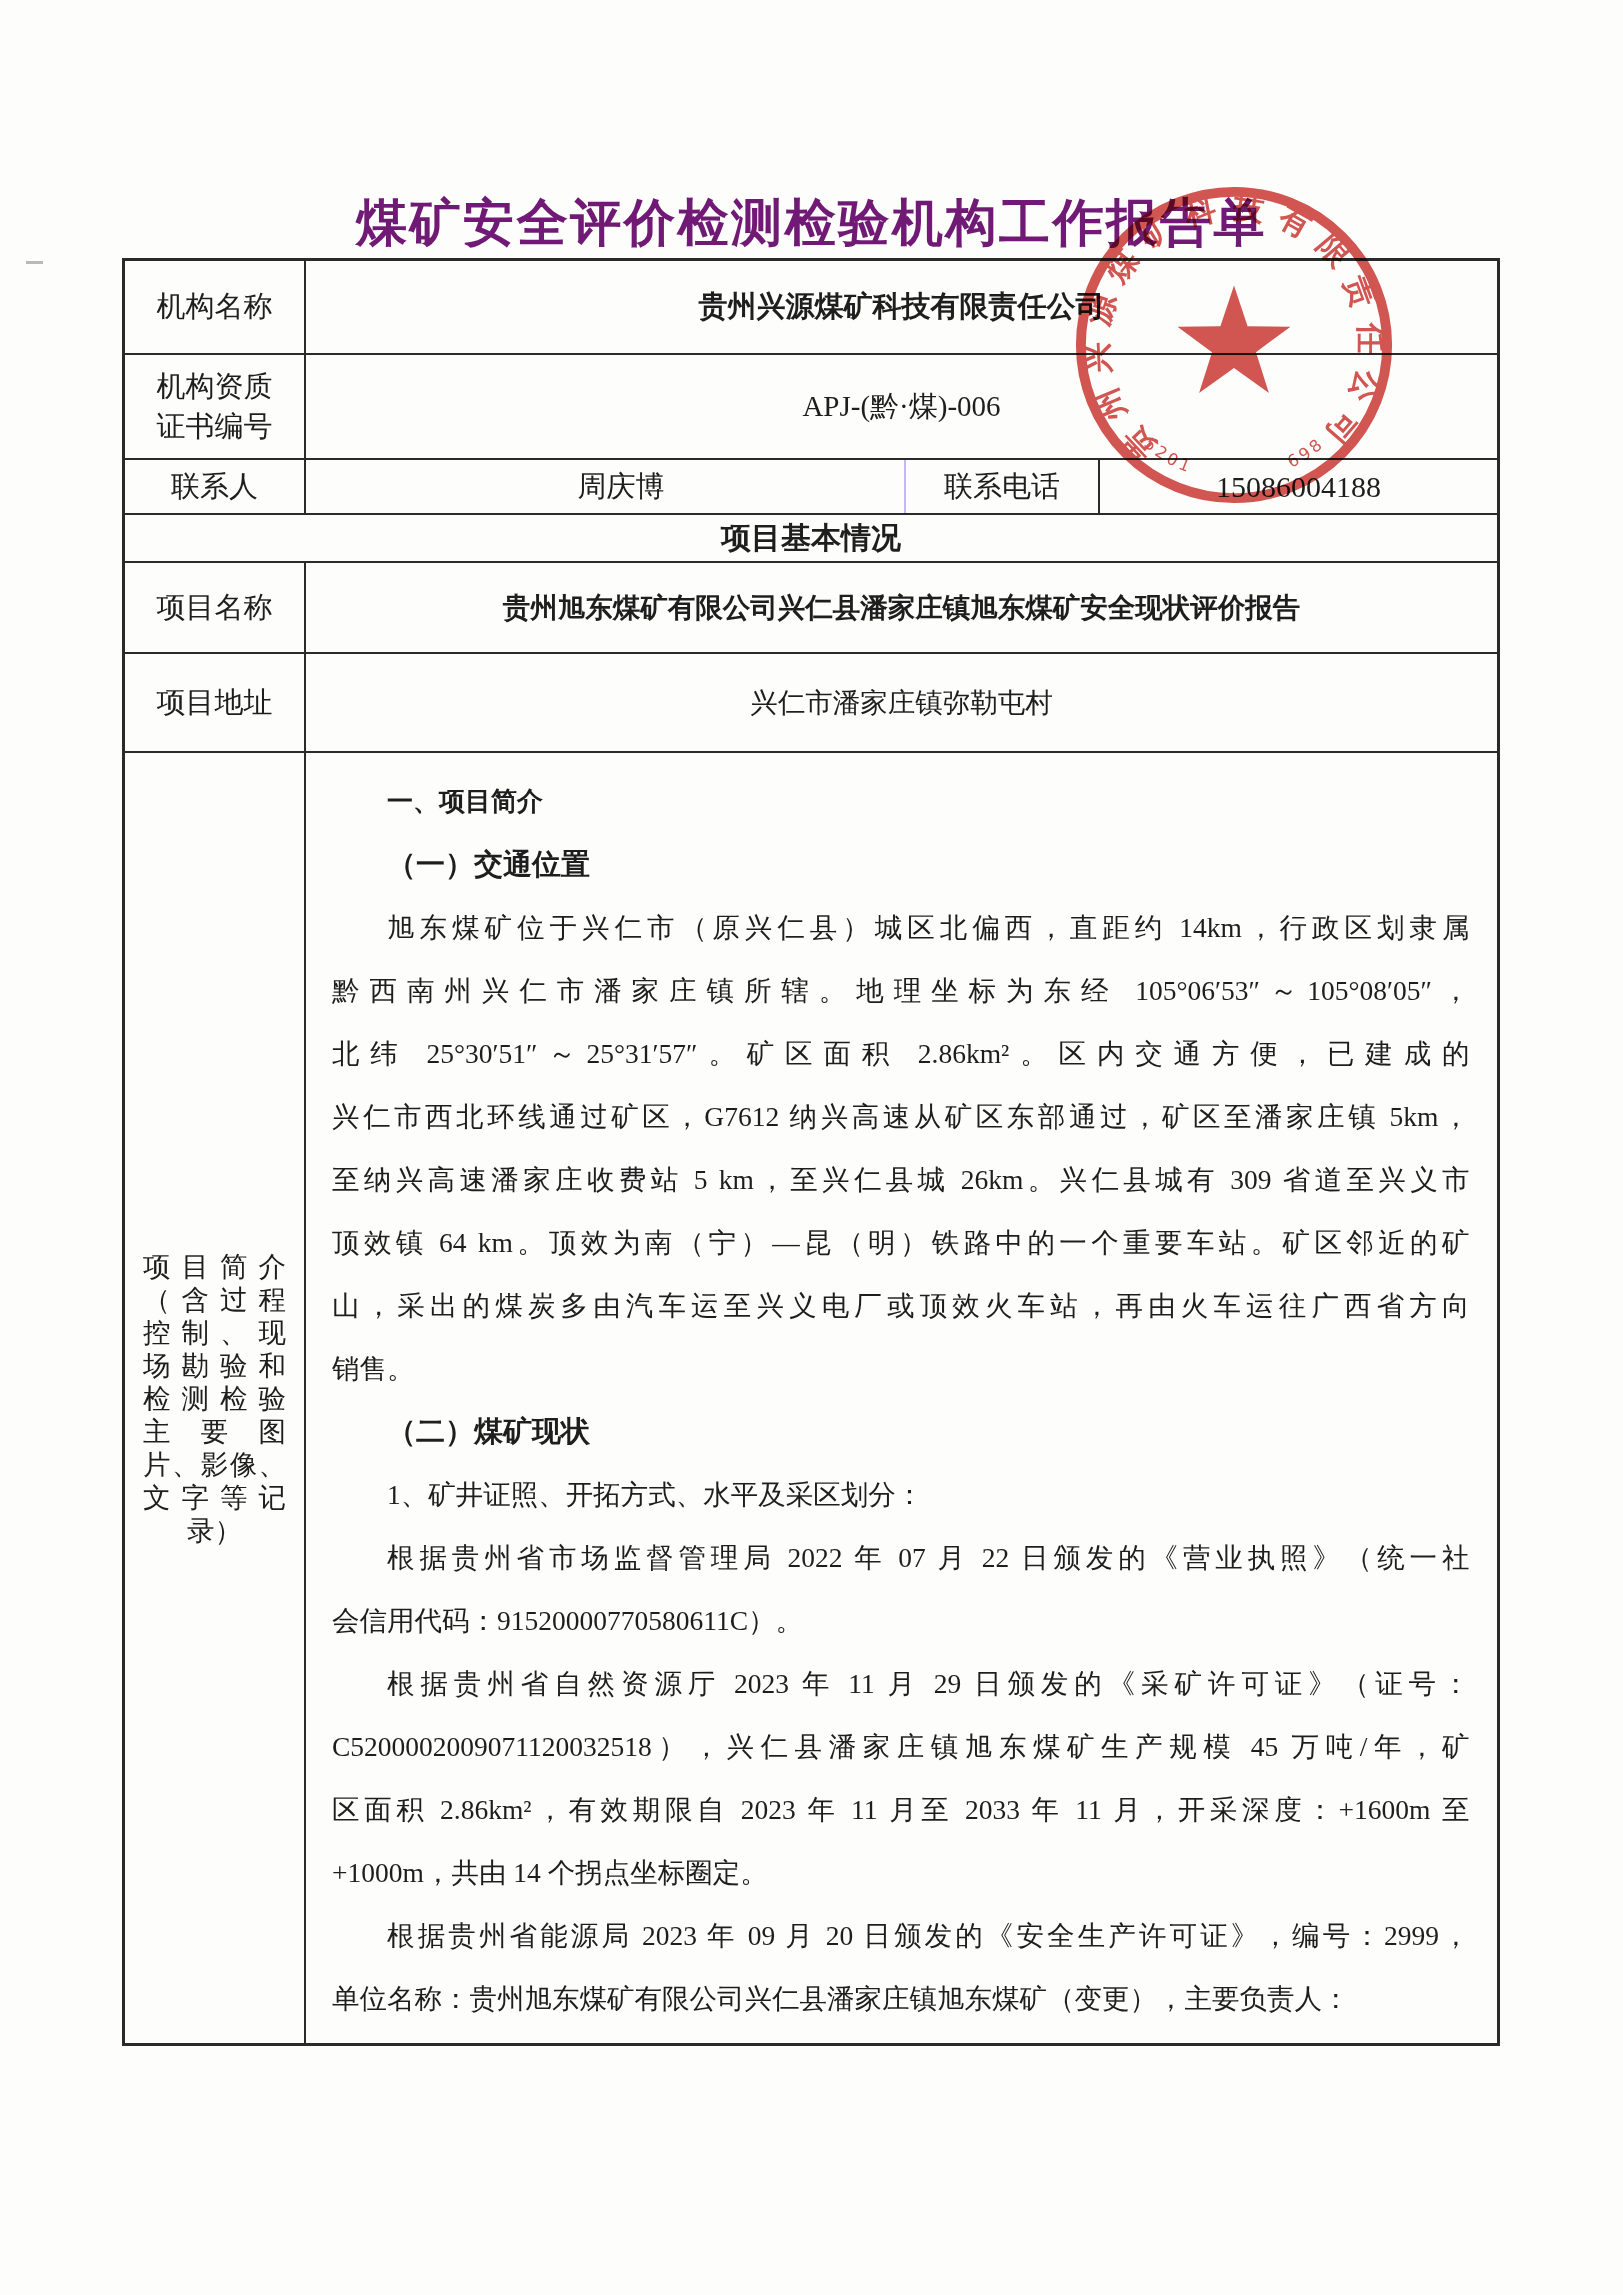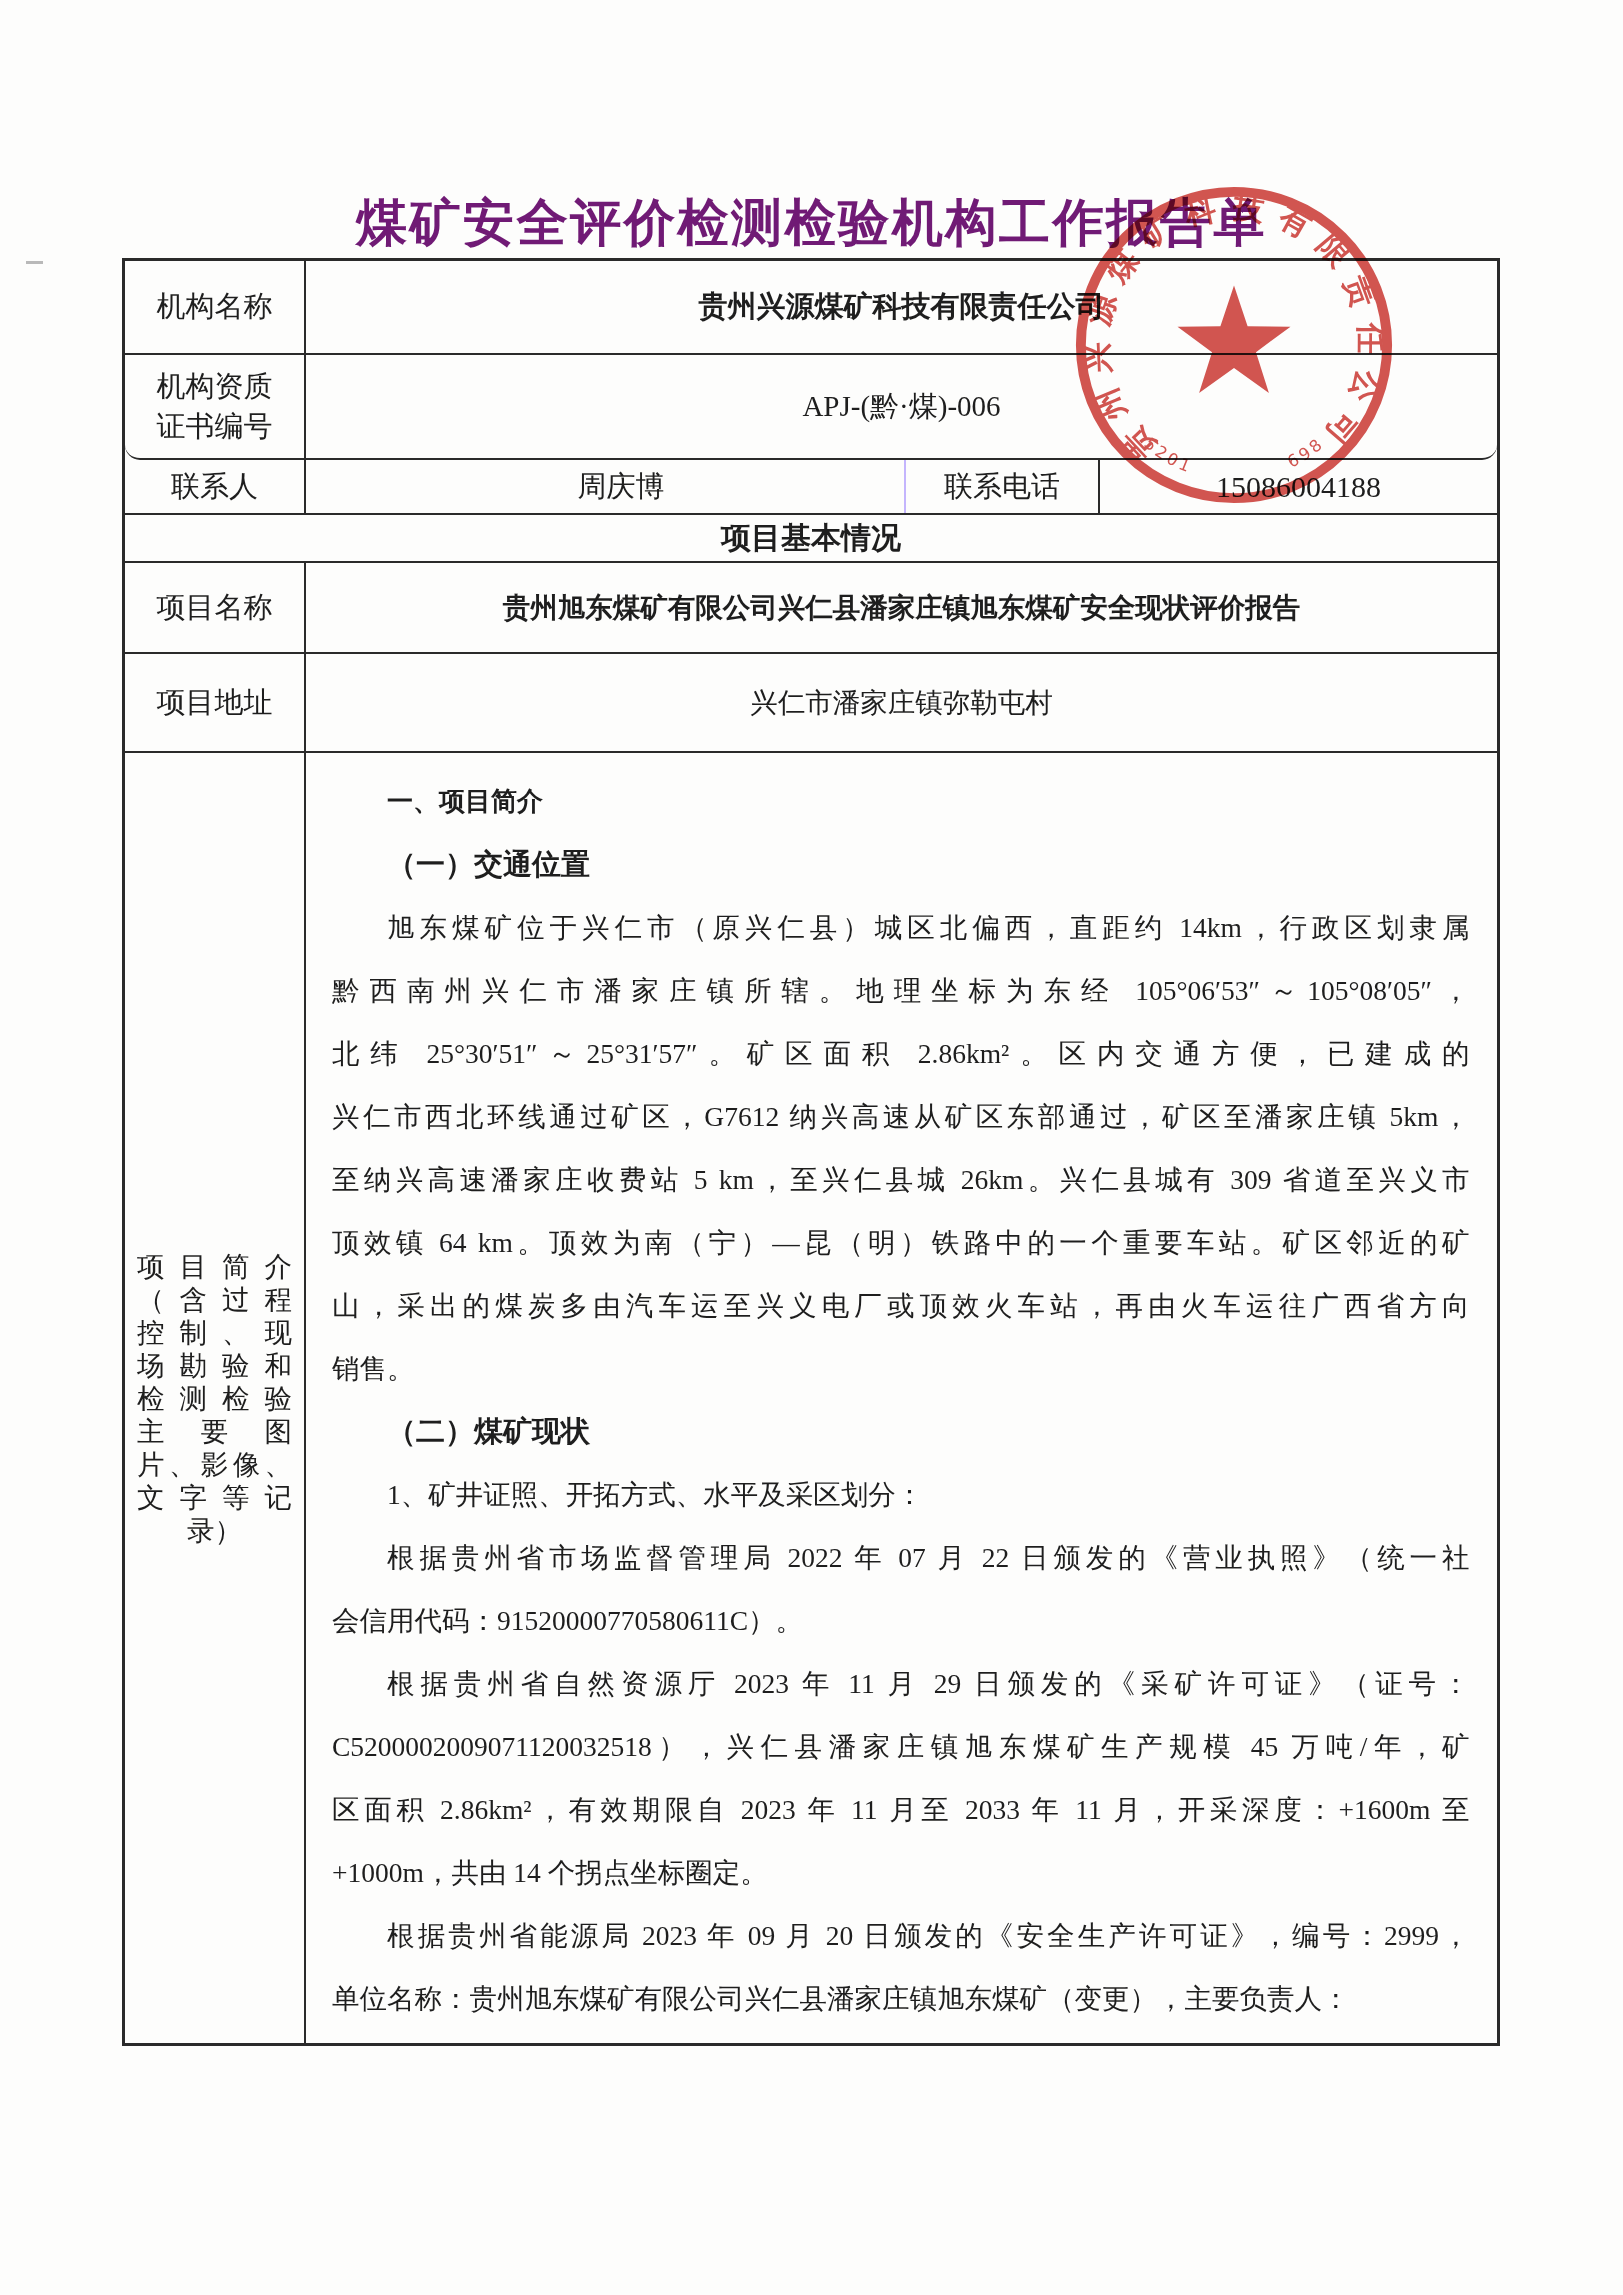--- a/index.html
+++ b/index.html
@@ -17,33 +17,33 @@
   .tbl {
     position:absolute; left:122px; top:258px; width:1378px; height:1788px;
     border:3.3px solid #2a2a2a; box-sizing:border-box;
     display:flex; flex-direction:column;
   }
   .row { display:flex; border-bottom:2.6px solid #2a2a2a; box-sizing:border-box; flex:0 0 auto; }
   .row:last-child { border-bottom:none; flex:1 1 auto; }
   .cell { box-sizing:border-box; display:flex; align-items:center; justify-content:center; }
   .cell.lab { flex:0 0 181px; border-right:2px solid #2a2a2a; font-size:29px; text-align:center; flex-direction:column; }
   .cell.val { flex:1 1 auto; font-size:29px; text-align:center; }
-  .r1 { height:94px; } .r2 { height:105px;border-radius:15px; } .r3 { height:55px; }
+  .r1 { height:94px; } .r2 { height:105px; } .r3 { height:55px; }
   .r4 { height:48px; } .r5 { height:91px; } .r6 { height:99px; }
   .bold { font-weight:bold; }
   .semi { font-weight:600; }
   .cell.lab2 { flex:0 0 196px; border-left:2px solid #c4b5fd; border-right:2px solid #2a2a2a; font-size:29px; }
   .cell.val2 { flex:0 0 598px; font-size:29px;padding-left:32px; }
   .cell.val3 { flex:1 1 auto; font-size:30px; }
   .full { flex:1 1 auto; font-size:30px; font-weight:bold; display:flex; align-items:center; justify-content:center; }
   
   .introlab {
     flex:0 0 181px; border-right:2px solid #2a2a2a; box-sizing:border-box;
     display:flex; flex-direction:column; align-items:stretch; justify-content:center;
-    padding:0 12px; font-size:27.5px;
+    padding:0 18px; font-size:27.5px;
   }
   .introlab .ll { line-height:33px; text-align:justify; text-align-last:justify; }
   .introlab .ll.ctr { text-align:center; text-align-last:center; }
   .introbody {
     flex:1 1 auto; box-sizing:border-box; padding:17px 27.5px 0 26px; overflow:hidden;
   }
   .bl { line-height:63px; height:63px; font-size:27.5px; text-align:justify; white-space:nowrap; }
   .bl.fill { text-align-last:justify; white-space:normal; height:63px; overflow:hidden; }
   .bl.ind { text-indent:55px; }
   .bl.h1 { font-weight:bold; font-size:26px; white-space:normal; }

